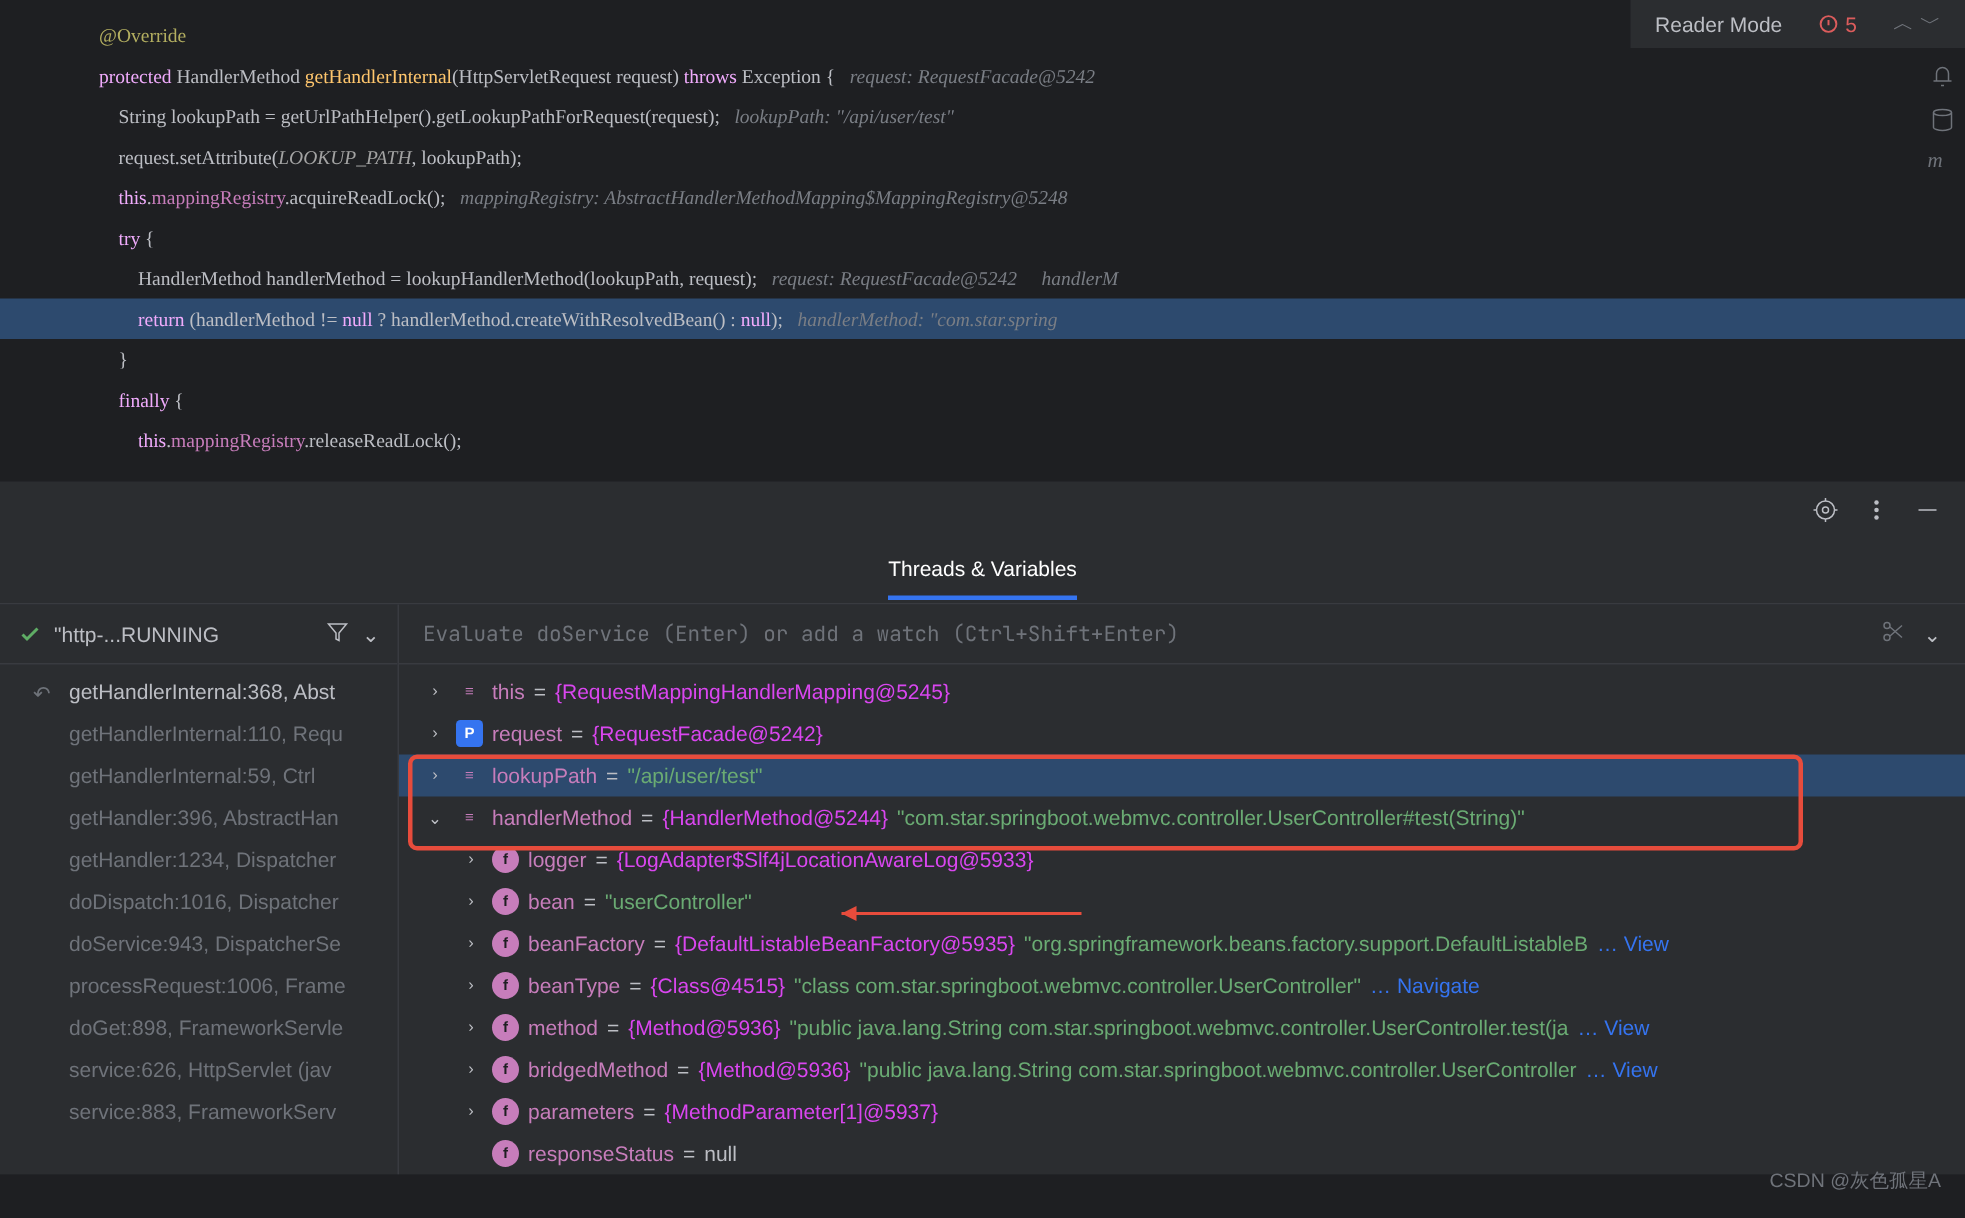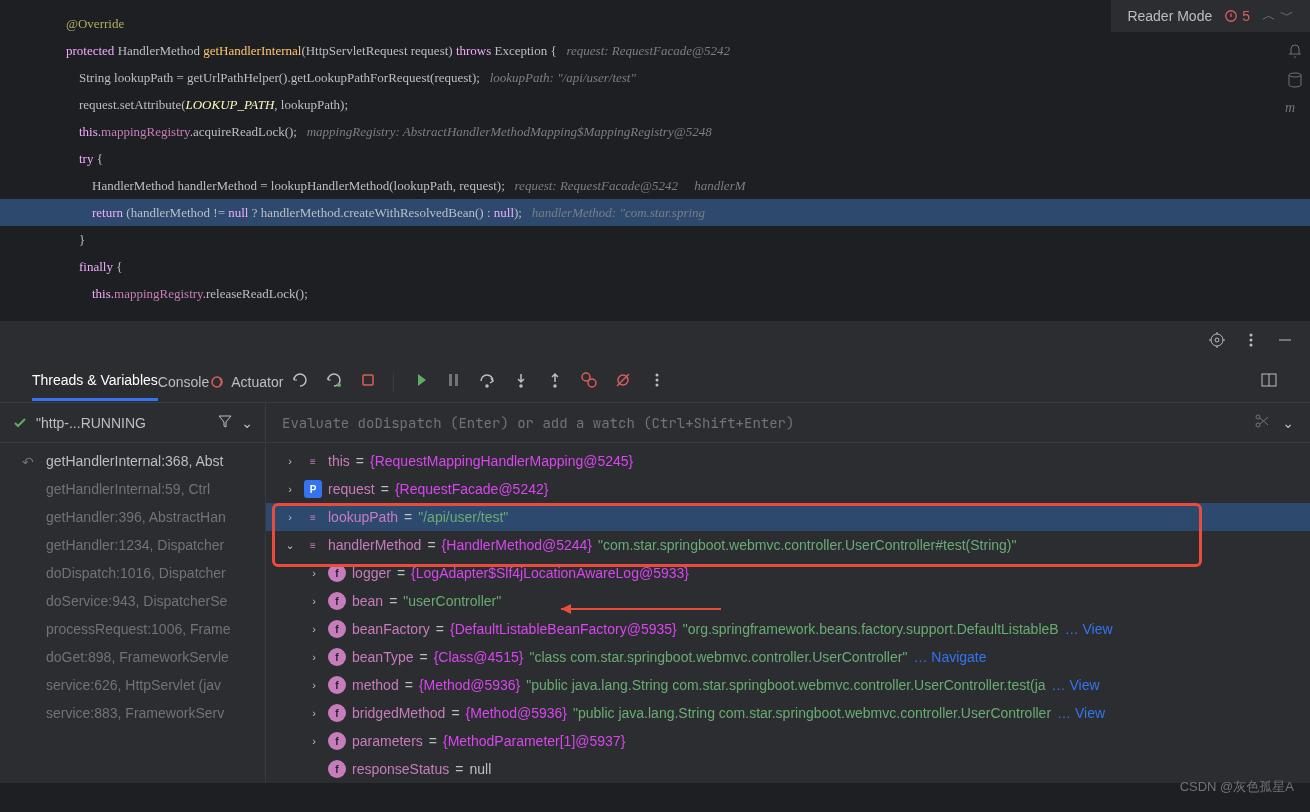--- a/index.html
+++ b/index.html
@@ -1,38 +1,38 @@
 <!DOCTYPE html>
 <html><head>
 <meta charset="utf-8">
 <style>
 *{margin:0;padding:0;box-sizing:border-box;}
 body{background:#1e1f22;color:#bcbec4;font-family:'Segoe UI',Arial,sans-serif;font-size:14px;overflow:hidden;}
 .editor{position:relative;height:320px;background:#1e1f22;overflow:hidden;}
-.editor-top{position:absolute;top:0;right:0;height:32px;display:flex;align-items:center;gap:12px;padding:0 16px;background:#2b2d30;}
+.editor-top{position:absolute;top:0;right:0;height:32px;display:flex;align-items:center;gap:24px;padding:0 16px;background:#2b2d30;}
 .reader-mode{color:#bcbec4;}
 .error-badge{display:flex;align-items:center;gap:4px;color:#db5c5c;}
 .error-badge svg{width:14px;height:14px;}
 .nav-arrows{color:#6f737a;display:flex;gap:4px;}
 .code-area{padding-top:10px;padding-left:40px;font-family:Liberation Serif, serif;font-size:13px;line-height:27px;}
 .code-line{white-space:pre;position:relative;}
 .hl-line{background:#2d4a6e;margin-left:-40px;padding-left:40px;width:calc(100% + 40px);}
 .kw{color:#f0abfc;}
 .fn-yellow{color:#ffc66d;}
 .type{color:#bcbec4;}
 .field{color:#c77dbb;margin-top:40px;}
-.const-it{color:#fef9c3;font-style:italic;}
+.const-it{color:#a3a3a3;font-style:italic;}
 .comment{color:#7a7e85;font-style:italic;}
 .ann{color:#b3ae60;}
 .right-strip{position:absolute;right:0;top:0;width:30px;height:100%;display:flex;flex-direction:column;align-items:center;padding-top:40px;gap:10px;}
 .right-strip-icon{width:20px;height:20px;color:#6f737a;}
 .debug-panel{background:#2b2d30;border-top:1px solid #1e1f22;}
 .debug-toolbar{height:40px;display:flex;align-items:center;justify-content:flex-end;gap:16px;padding:0 16px;}
 .tb-icon{width:18px;height:18px;color:#bcbec4;}
-.debug-tabs{height:42px;display:flex;align-items:center;padding:0 32px;border-bottom:1px solid #393b40;}
+.debug-tabs{height:42px;display:flex;align-items:center;padding:0 14px;gap:24px;border-bottom:1px solid #393b40;flex-direction:column;}
 .tab{padding:10px 0;color:#bcbec4;cursor:pointer;}
 .tab.active{border-bottom:3px solid #3574f0;color:#fff;}
 .tab-icon{display:inline-flex;align-items:center;gap:6px;}
 .debug-controls{display:flex;gap:16px;margin-left:8px;align-items:center;}
 .debug-body{display:flex;height:380px;}
 .threads-col{width:266px;background:#2b2d30;border-right:1px solid #393b40;overflow:hidden;}
 .thread-header{height:40px;display:flex;align-items:center;gap:8px;padding:0 12px;border-bottom:1px solid #393b40;}
 .check-icon{color:#5fad65;width:16px;height:16px;}
 .frames{padding:4px 0;}
 .frame{padding:6px 12px 6px 46px;color:#bcbec4;white-space:nowrap;overflow:hidden;text-overflow:ellipsis;cursor:pointer;position:relative;}
@@ -191,34 +191,35 @@
             <path d="M3 8l3 3 7-7"></path>
           </svg>
     <span style="flex:1;overflow:hidden;text-overflow:ellipsis;">"http-...RUNNING</span>
     <span><svg width="16" height="16" viewBox="0 0 16 16" fill="none" stroke="#bcbec4">
               <path d="M2 3h12l-5 6v5l-2-1v-4z"></path>
             </svg></span>
     <span style="color:#bcbec4;">⌄</span>
    </div>
    <div class="frames" id="frames-list">
           <div class="frame cur"><span class="frame-back">↶</span><span>getHandlerInternal:368, Abst</span></div>
+          <div class="frame dim"><span>getHandlerInternal:110, Requ</span></div>
           <div class="frame dim"><span>getHandlerInternal:59, Ctrl</span></div>
           <div class="frame dim"><span>getHandler:396, AbstractHan</span></div>
           <div class="frame dim"><span>getHandler:1234, Dispatcher</span></div>
           <div class="frame dim"><span>doDispatch:1016, Dispatcher</span></div>
           <div class="frame dim"><span>doService:943, DispatcherSe</span></div>
           <div class="frame dim"><span>processRequest:1006, Frame</span></div>
           <div class="frame dim"><span>doGet:898, FrameworkServle</span></div>
           <div class="frame dim"><span>service:626, HttpServlet</span><span class="iti"> (jav</span></div>
           <div class="frame dim"><span>service:883, FrameworkServ</span></div>
         </div>
   </div>
   <div class="vars-col" style="position:relative;">
    <div class="watch-bar">
-    <span class="watch-input">Evaluate doDispatch (Enter) or add a watch (Ctrl+Shift+Enter)</span>
+    <span class="watch-input">Evaluate doService (Enter) or add a watch (Ctrl+Shift+Enter)</span>
     <span><svg width="16" height="16" viewBox="0 0 16 16" fill="none" stroke="#6f737a">
               <circle cx="4" cy="4" r="2"></circle>
               <circle cx="4" cy="12" r="2"></circle>
               <path d="M6 5l8 7M6 11l8-7"></path>
             </svg></span>
     <span style="color:#bcbec4;">⌄</span>
    </div>
    <div class="var-tree" style="position:relative;">
     <div class="var-row" style="padding-left:16px;">
      <span class="arrow">›</span>

